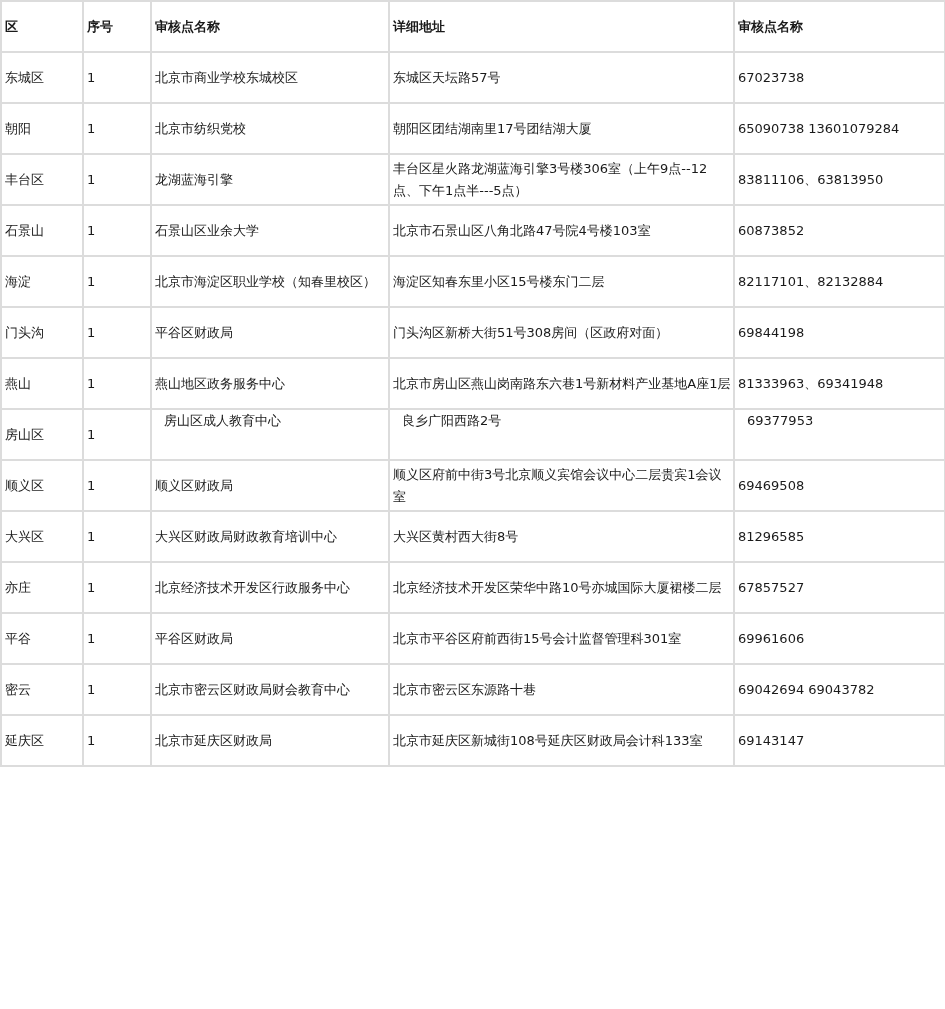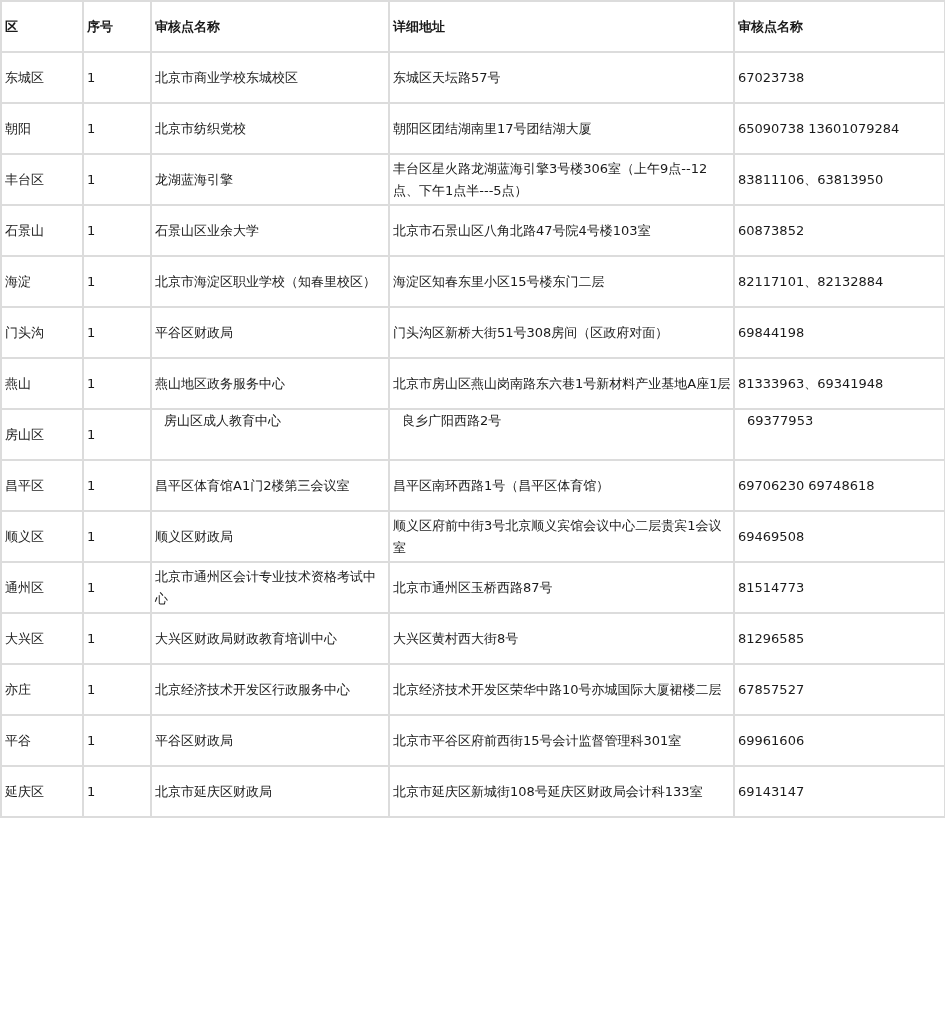--- a/index.html
+++ b/index.html
@@ -102,39 +102,25 @@
         <td>81333963、69341948</td>
       </tr>
       <tr>
         <td>房山区</td>
         <td>1</td>
         <td class="top">房山区成人教育中心</td>
         <td class="top">良乡广阳西路2号</td>
         <td class="top">69377953</td>
       </tr>
       <tr>
-        <td>昌平区</td>
-        <td>1</td>
-        <td>昌平区体育馆A1门2楼第三会议室</td>
-        <td>昌平区南环西路1号（昌平区体育馆）</td>
-        <td>69706230 69748618</td>
-      </tr>
-      <tr>
         <td>顺义区</td>
         <td>1</td>
         <td>顺义区财政局</td>
         <td>顺义区府前中街3号北京顺义宾馆会议中心二层贵宾1会议室</td>
         <td>69469508</td>
-      </tr>
-      <tr>
-        <td>通州区</td>
-        <td>1</td>
-        <td>北京市通州区会计专业技术资格考试中心</td>
-        <td>北京市通州区玉桥西路87号</td>
-        <td>81514773</td>
       </tr>
       <tr>
         <td>大兴区</td>
         <td>1</td>
         <td>大兴区财政局财政教育培训中心</td>
         <td>大兴区黄村西大街8号</td>
         <td>81296585</td>
       </tr>
       <tr>
         <td>亦庄</td>
@@ -144,20 +130,27 @@
         <td>67857527</td>
       </tr>
       <tr>
         <td>平谷</td>
         <td>1</td>
         <td>平谷区财政局</td>
         <td>北京市平谷区府前西街15号会计监督管理科301室</td>
         <td>69961606</td>
       </tr>
       <tr>
+        <td>密云</td>
+        <td>1</td>
+        <td>北京市密云区财政局财会教育中心</td>
+        <td>北京市密云区东源路十巷</td>
+        <td>69042694 69043782</td>
+      </tr>
+      <tr>
         <td>延庆区</td>
         <td>1</td>
         <td>北京市延庆区财政局</td>
         <td>北京市延庆区新城街108号延庆区财政局会计科133室</td>
         <td>69143147</td>
       </tr>
     </tbody>
 </table>
 
 </body></html>

